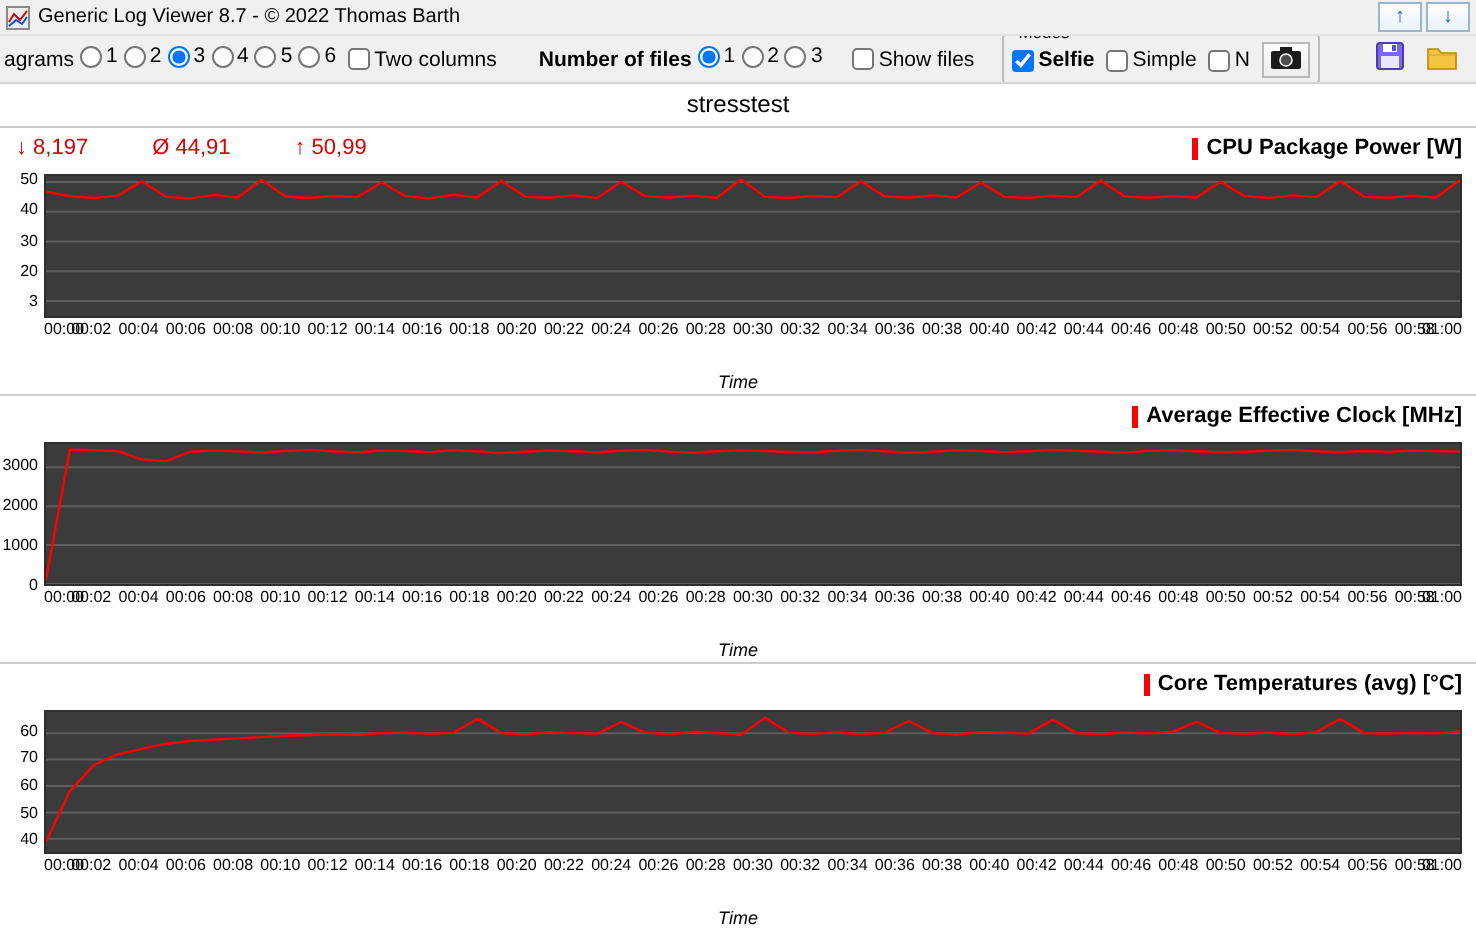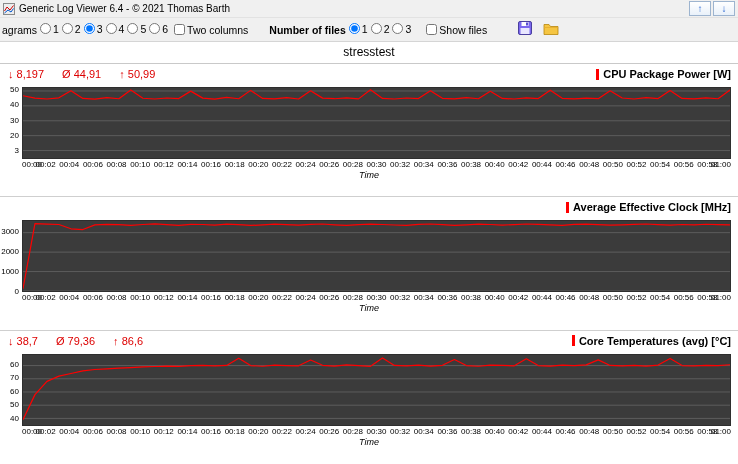--- a/index.html
+++ b/index.html
@@ -61,44 +61,44 @@
   }
 
   
   #charts { height:399px; display:flex; flex-direction:column; }
   .panel { flex:1; padding-top:3px; border-bottom:1px solid #cfcfcf; background:#fff; }
   .panel:last-child { border-bottom:none; }
   .panel-header {
     height:14px; display:flex; align-items:center;
     padding:0 7px 0 8px; margin-bottom:6px;
   }
-  .stats { display:flex; gap:18px; color:#dd0000; font-size:11px; }
+  .stats { display:flex; gap:32px; color:#dd0000; font-size:11px; }
   .panel-title { margin-left:auto; font-weight:bold; font-size:11px; display:flex; align-items:center; }
   .red-bar { display:inline-block; width:3px; height:11px; background:#dd0000; margin-right:4px; }
   .chart-row { display:flex; height:72px; padding-right:7px; }
   .y-axis { width:22px; position:relative; font-size:8px; }
   .y-axis span { position:absolute; right:3px; transform:translateY(50%); line-height:1; }
   .plot { flex:1; position:relative; background:#3b3b3b; border:1px solid #2e2e2e; }
   .plot svg { position:absolute; left:0; top:0; width:100%; height:100%; display:block; }
   .x-labels { position:relative; margin:1px 7px 0 22px; height:10px; font-size:8px; }
   .x-labels span { position:absolute; top:0; line-height:10px; white-space:nowrap; }
-  .time-label { height:11px; margin-top:0; text-align:center; font-size:9px; font-style:italic; }
+  .time-label { height:11px; margin-top:16px; text-align:center; font-size:9px; font-style:italic; }
 </style>
 </head>
 <body>
 
 <div class="titlebar">
   <span class="app-icon">
     <svg width="12" height="12" viewBox="0 0 12 12">
       <rect x="0.5" y="0.5" width="11" height="11" fill="#ededed" stroke="#8a8a8a"></rect>
       <polyline points="1.5,8 4,4 7,7 10.5,2.5" stroke="#d00000" fill="none" stroke-width="1"></polyline>
       <polyline points="1.5,10 5,7 8,9 10.5,5.5" stroke="#0055cc" fill="none" stroke-width="1"></polyline>
     </svg>
   </span>
-  <span class="title-text">Generic Log Viewer 6.4 - © 2021 Thomas Barth</span>
+  <span class="title-text">Generic Log Viewer 8.7 - © 2022 Thomas Barth</span>
   <span class="win-buttons">
     <button class="arrow-btn"><span>↑</span></button>
     <button class="arrow-btn"><span>↓</span></button>
   </span>
 </div>
 
 <div class="toolbar">
   <span>agrams</span>
   <span><label class="rb">
         <input type="radio" name="diagrams" style="">
@@ -136,20 +136,44 @@
         <input type="radio" name="files" style="">
         <span>3</span>
       </label></span>
 
   <span class="tspacer" style="width:6px"></span>
   <label class="cb">
     <input type="checkbox" style="">
     <span>Show files</span>
   </label>
 
+  <div class="groupbox">
+    <span class="group-label">Modes</span>
+    <label class="cb">
+      <input type="checkbox" checked="" style="">
+      <span class="bold">Selfie</span>
+    </label>
+    <label class="cb">
+      <input type="checkbox" style="">
+      <span>Simple</span>
+    </label>
+    <label class="cb">
+      <input type="checkbox" style="">
+      <span>N</span>
+    </label>
+    <button class="icon-btn">
+      <span>
+        <svg width="16" height="12" viewBox="0 0 16 12">
+          <rect x="0.5" y="2.5" width="15" height="9" rx="1" fill="#1b1b1b"></rect>
+          <rect x="5" y="0.5" width="6" height="3" fill="#1b1b1b"></rect>
+          <circle cx="8" cy="7" r="3" fill="#4d4d4d" stroke="#ffffff" stroke-width="0.8"></circle>
+        </svg>
+      </span>
+    </button>
+  </div>
 
   <span class="tspacer" style="width:18px"></span>
   <button class="icon-btn flat">
     <span>
       <svg width="14" height="14" viewBox="0 0 14 14">
         <rect x="0.5" y="0.5" width="13" height="13" rx="1.5" fill="#7b68ee" stroke="#4a3f9f"></rect>
         <rect x="3.5" y="1" width="7" height="4" fill="#ffffff"></rect>
         <rect x="8" y="1.5" width="2" height="3" fill="#5a4fd0"></rect>
         <rect x="2.5" y="7" width="9" height="6" fill="#e9e7ff"></rect>
       </svg>
@@ -294,25 +318,20 @@
         <span style="left: 90%; transform: translateX(-50%);">00:54</span>
         <span style="left: 93.3333%; transform: translateX(-50%);">00:56</span>
         <span style="left: 96.6667%; transform: translateX(-50%);">00:58</span>
         <span style="left: 100%; transform: translateX(-100%);">01:00</span>
       </div>
     <div class="time-label">Time</div>
   </section>
 
   <section class="panel">
     <div class="panel-header">
-      <div class="stats">
-        <span>↓ 38,7</span>
-        <span>Ø 79,36</span>
-        <span>↑ 86,6</span>
-      </div>
       <div class="panel-title">
         <span class="red-bar" style="background: rgb(255, 0, 0);"></span>
         <span>Core Temperatures (avg) [°C]</span>
       </div>
     </div>
     <div class="chart-row">
       <div class="y-axis">
           <span style="bottom: 9.43396%;">40</span>
           <span style="bottom: 28.3019%;">50</span>
           <span style="bottom: 47.1698%;">60</span>

